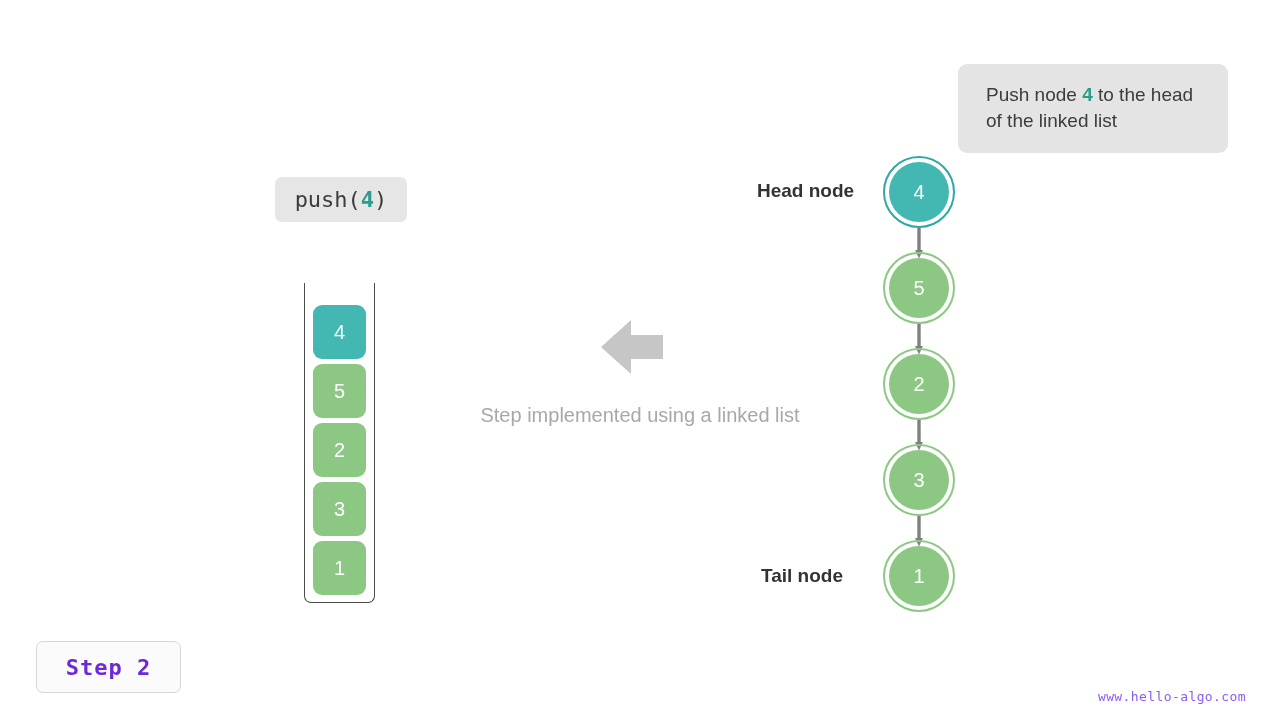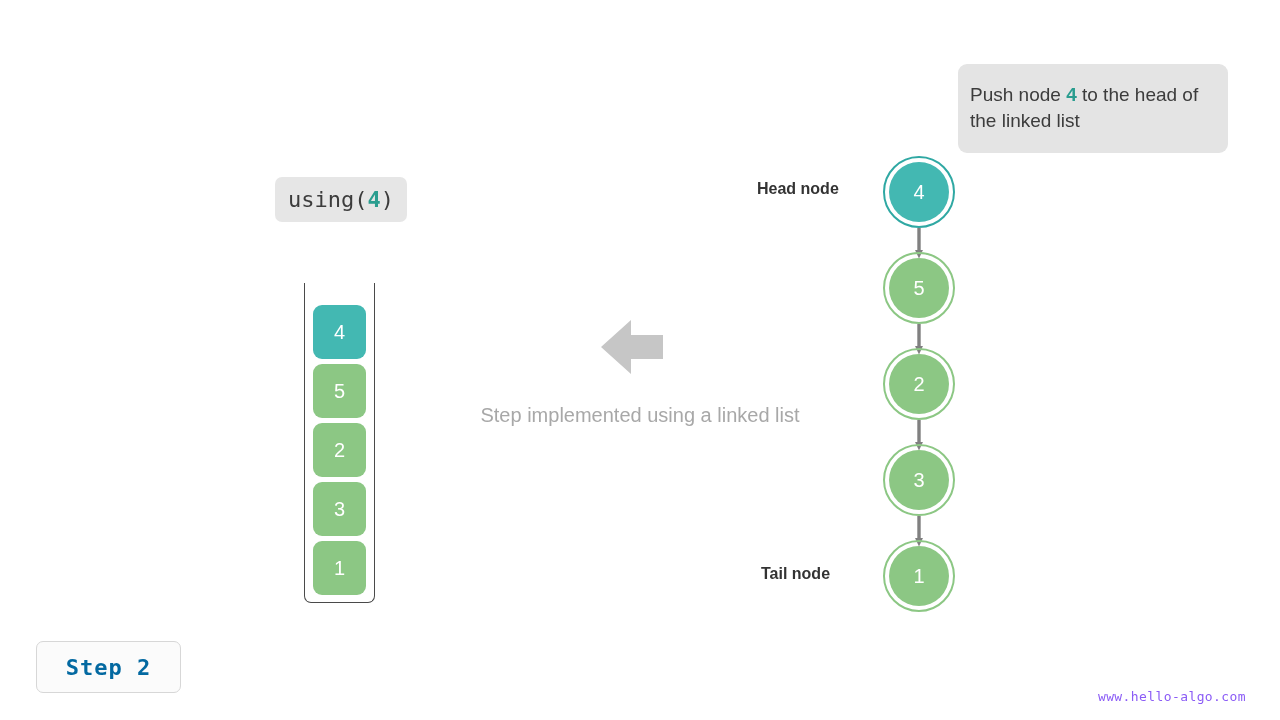--- a/index.html
+++ b/index.html
@@ -23,21 +23,21 @@
     height: 720px;
   }
 
   
   .callout {
     position: absolute;
     left: 958px;
     top: 64px;
     width: 270px;
     box-sizing: border-box;
-    padding: 18px 20px 19px 12px;
+    padding: 18px 20px 19px 28px;
     background: #e4e4e4;
     border-radius: 9px;
     color: #3c3c3c;
     font-size: 19px;
     line-height: 26px;
   }
   .callout .hl {
     color: #2a9d8f;
     font-weight: bold;
   }
@@ -157,21 +157,21 @@
     box-sizing: border-box;
     border: 2px solid #8cc784;
   }
   .ll-ring.teal { border-color: #2fa8a3; }
   .ll-node.green { background: #8cc784; }
   .ll-node.teal  { background: #43b8b2; }
 
   
   .end-label {
     position: absolute;
-    font-size: 16px;
+    font-size: 19px;
     font-weight: bold;
     color: #333333;
     white-space: nowrap;
   }
   .label-head { left: 757px; top: 180px; }
   .label-tail { left: 761px; top: 565px; }
 
   
   .step-badge {
     position: absolute;
@@ -182,21 +182,21 @@
     box-sizing: border-box;
     background: #fbfbfb;
     border: 1.3px solid #d7d7d7;
     border-radius: 7px;
     display: flex;
     align-items: center;
     justify-content: center;
     font-family: "DejaVu Sans Mono", monospace;
     font-weight: bold;
     font-size: 22px;
-    color: #0369a1;
+    color: #6d28d9;
     letter-spacing: 1px;
   }
 
   
   .watermark {
     position: absolute;
     right: 34px;
     bottom: 16px;
     font-family: "DejaVu Sans Mono", monospace;
     font-size: 13px;
@@ -207,21 +207,21 @@
 </head>
 <body>
 
 <div class="canvas">
 
   <div class="callout">
     <span>Push node </span><span class="hl">4</span><span> to the head of the linked list</span>
   </div>
 
   <div class="code-chip">
-    <span>using(</span>
+    <span>push(</span>
       <span class="hl">4</span>
       <span>)</span>
   </div>
 
   <div class="stack-wrap">
     <div class="stack-frame"></div>
     <div class="stack-items">
       <div class="stack-cell teal">
         <span>4</span>
       </div>

